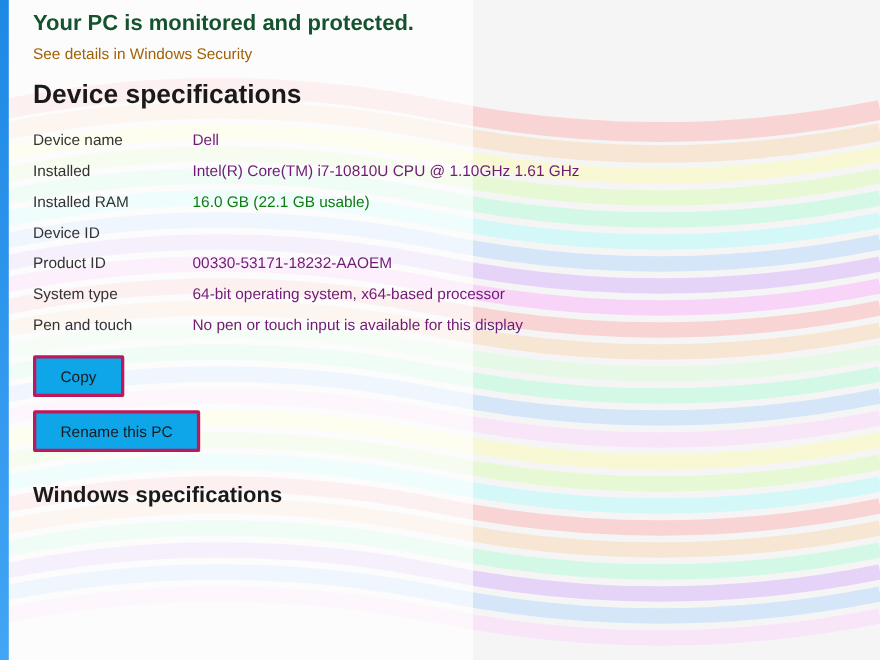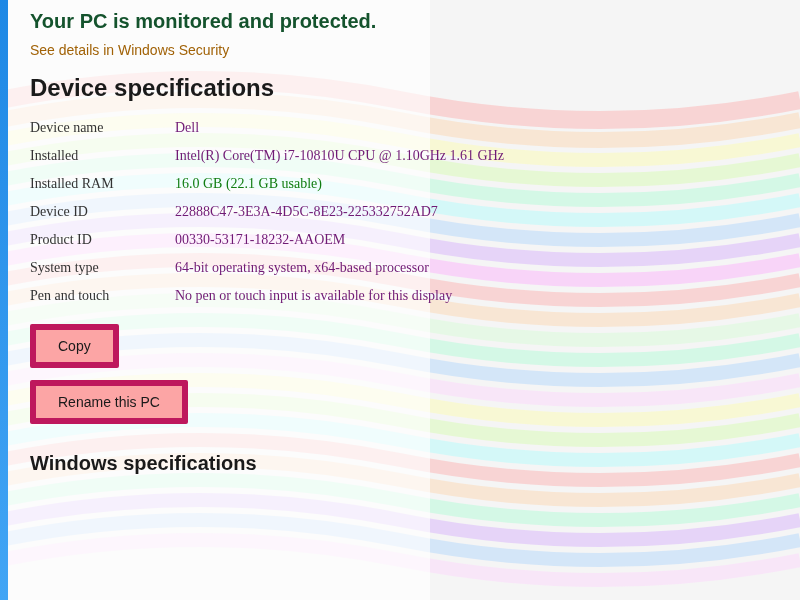--- a/index.html
+++ b/index.html
@@ -56,21 +56,20 @@
 
     .section-title {
       font-size: 24px;
       font-weight: 700;
       color: #1a1a1a;
       margin-bottom: 18px;
     }
 
     .spec-table {
       width: 720px;
-      font-family: Liberation Serif, serif;
     }
 
     .spec-row {
       display: flex;
       align-items: flex-start;
       margin-bottom: 6px;
       min-height: 22px;
     }
 
     .spec-label {
@@ -87,22 +86,22 @@
       flex: 1;
     }
 
     .spec-value.highlighted {
       color: #107c10;
     }
 
     .btn {
       display: inline-block;
       padding: 8px 22px;
-      background: #fca5a5;
-      border: 6px solid #be185d;
+      background: #0ea5e9;
+      border: 3px solid #be185d;
       border-radius: 2px;
       font-size: 14px;
       color: #1a1a1a;
       cursor: pointer;
       margin-bottom: 12px;
     }
 
     .button-section {
       margin-top: 14px;
     }
@@ -179,21 +178,20 @@
       <div class="spec-row">
         <span class="spec-label">Installed</span>
         <span class="spec-value">Intel(R) Core(TM) i7-10810U CPU @ 1.10GHz   1.61 GHz</span>
       </div>
       <div class="spec-row">
         <span class="spec-label">Installed RAM</span>
         <span class="spec-value highlighted">16.0 GB (22.1 GB usable)</span>
       </div>
       <div class="spec-row">
         <span class="spec-label">Device ID</span>
-        <span class="spec-value">22888C47-3E3A-4D5C-8E23-225332752AD7</span>
       </div>
       <div class="spec-row">
         <span class="spec-label">Product ID</span>
         <span class="spec-value">00330-53171-18232-AAOEM</span>
       </div>
       <div class="spec-row">
         <span class="spec-label">System type</span>
         <span class="spec-value">64-bit operating system, x64-based processor</span>
       </div>
       <div class="spec-row">

